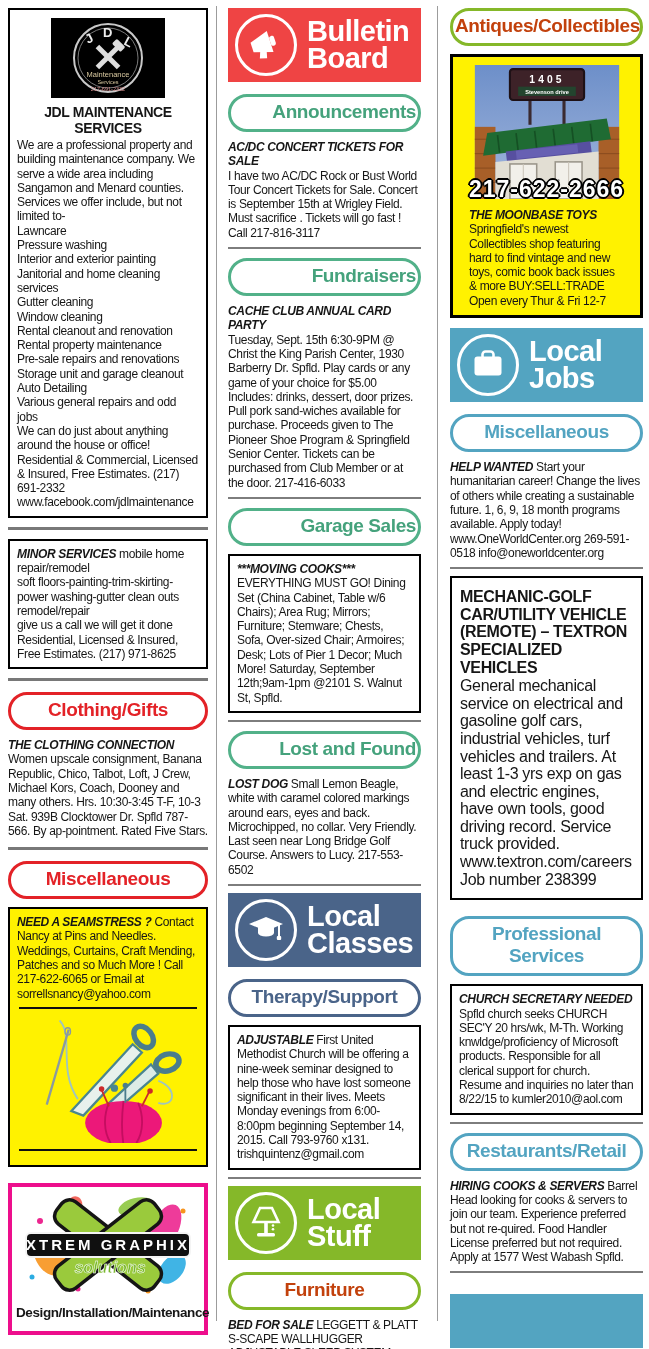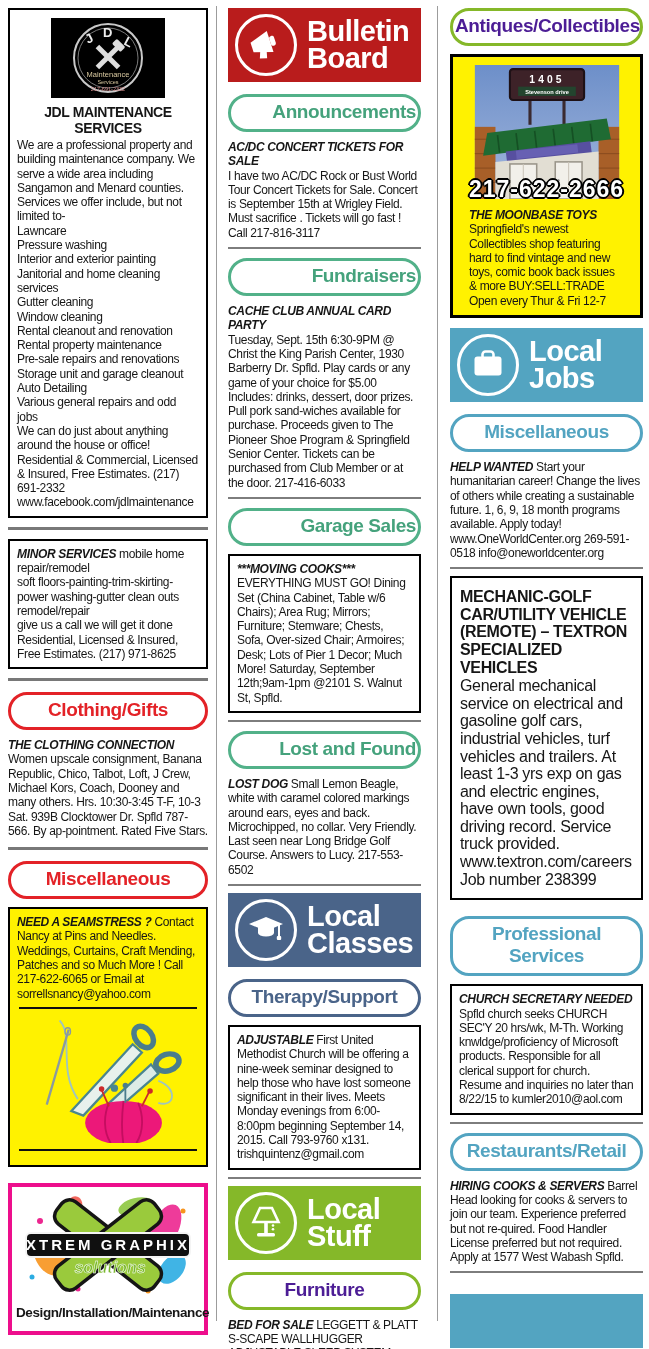--- a/index.html
+++ b/index.html
@@ -14,26 +14,26 @@
   .ad { font-size:12px; line-height:14.3px; letter-spacing:-0.35px; margin:0; }
   .b { font-weight:bold;font-style:italic; }
   .pre { white-space:pre-line; }
   .hr2 { height:2px; background:#7d7d7d; margin:7px 0; }
   .hr3 { height:3px; background:#787878; margin:9px 0; }
 
   .pill { border:3px solid #000; border-radius:19px; text-align:center; font-weight:bold;
           font-size:19px; letter-spacing:-0.4px; padding:4px 2px 6px; margin:2px 0 8px; background:#fff; }
   .pill.green { border-color:#52b189; color:#45a27c;text-align:right; }
   .pill.slate { border-color:#4a6489; color:#4a6489; }
-  .pill.lime  { border-color:#85b829; color:#4c1d95; }
+  .pill.lime  { border-color:#85b829; color:#c2410c; }
   .pill.steel { border-color:#53a4c1; color:#53a4c1; }
   .pill.red   { border-color:#e32227; color:#e32227; }
 
   .banner { display:flex; align-items:center; height:74px; margin:0 0 10px; }
-  .banner.green { background:#b91c1c; }
+  .banner.green { background:#ef4444; }
   .banner.slate { background:#4a6489; }
   .banner.lime  { background:#85b829; }
   .banner.steel { background:#53a4c1; }
   .bcircle { width:56px; height:56px; border-radius:50%; border:3px solid #fff; margin-left:7px;
              flex:0 0 auto; display:flex; align-items:center; justify-content:center; }
   .btext { color:#fff; font-weight:bold; font-size:29px; line-height:27px; margin-left:10px; letter-spacing:-0.5px; }
 
   .box { border:2px solid #000; padding:6px 7px; background:#fff; }
 
   

